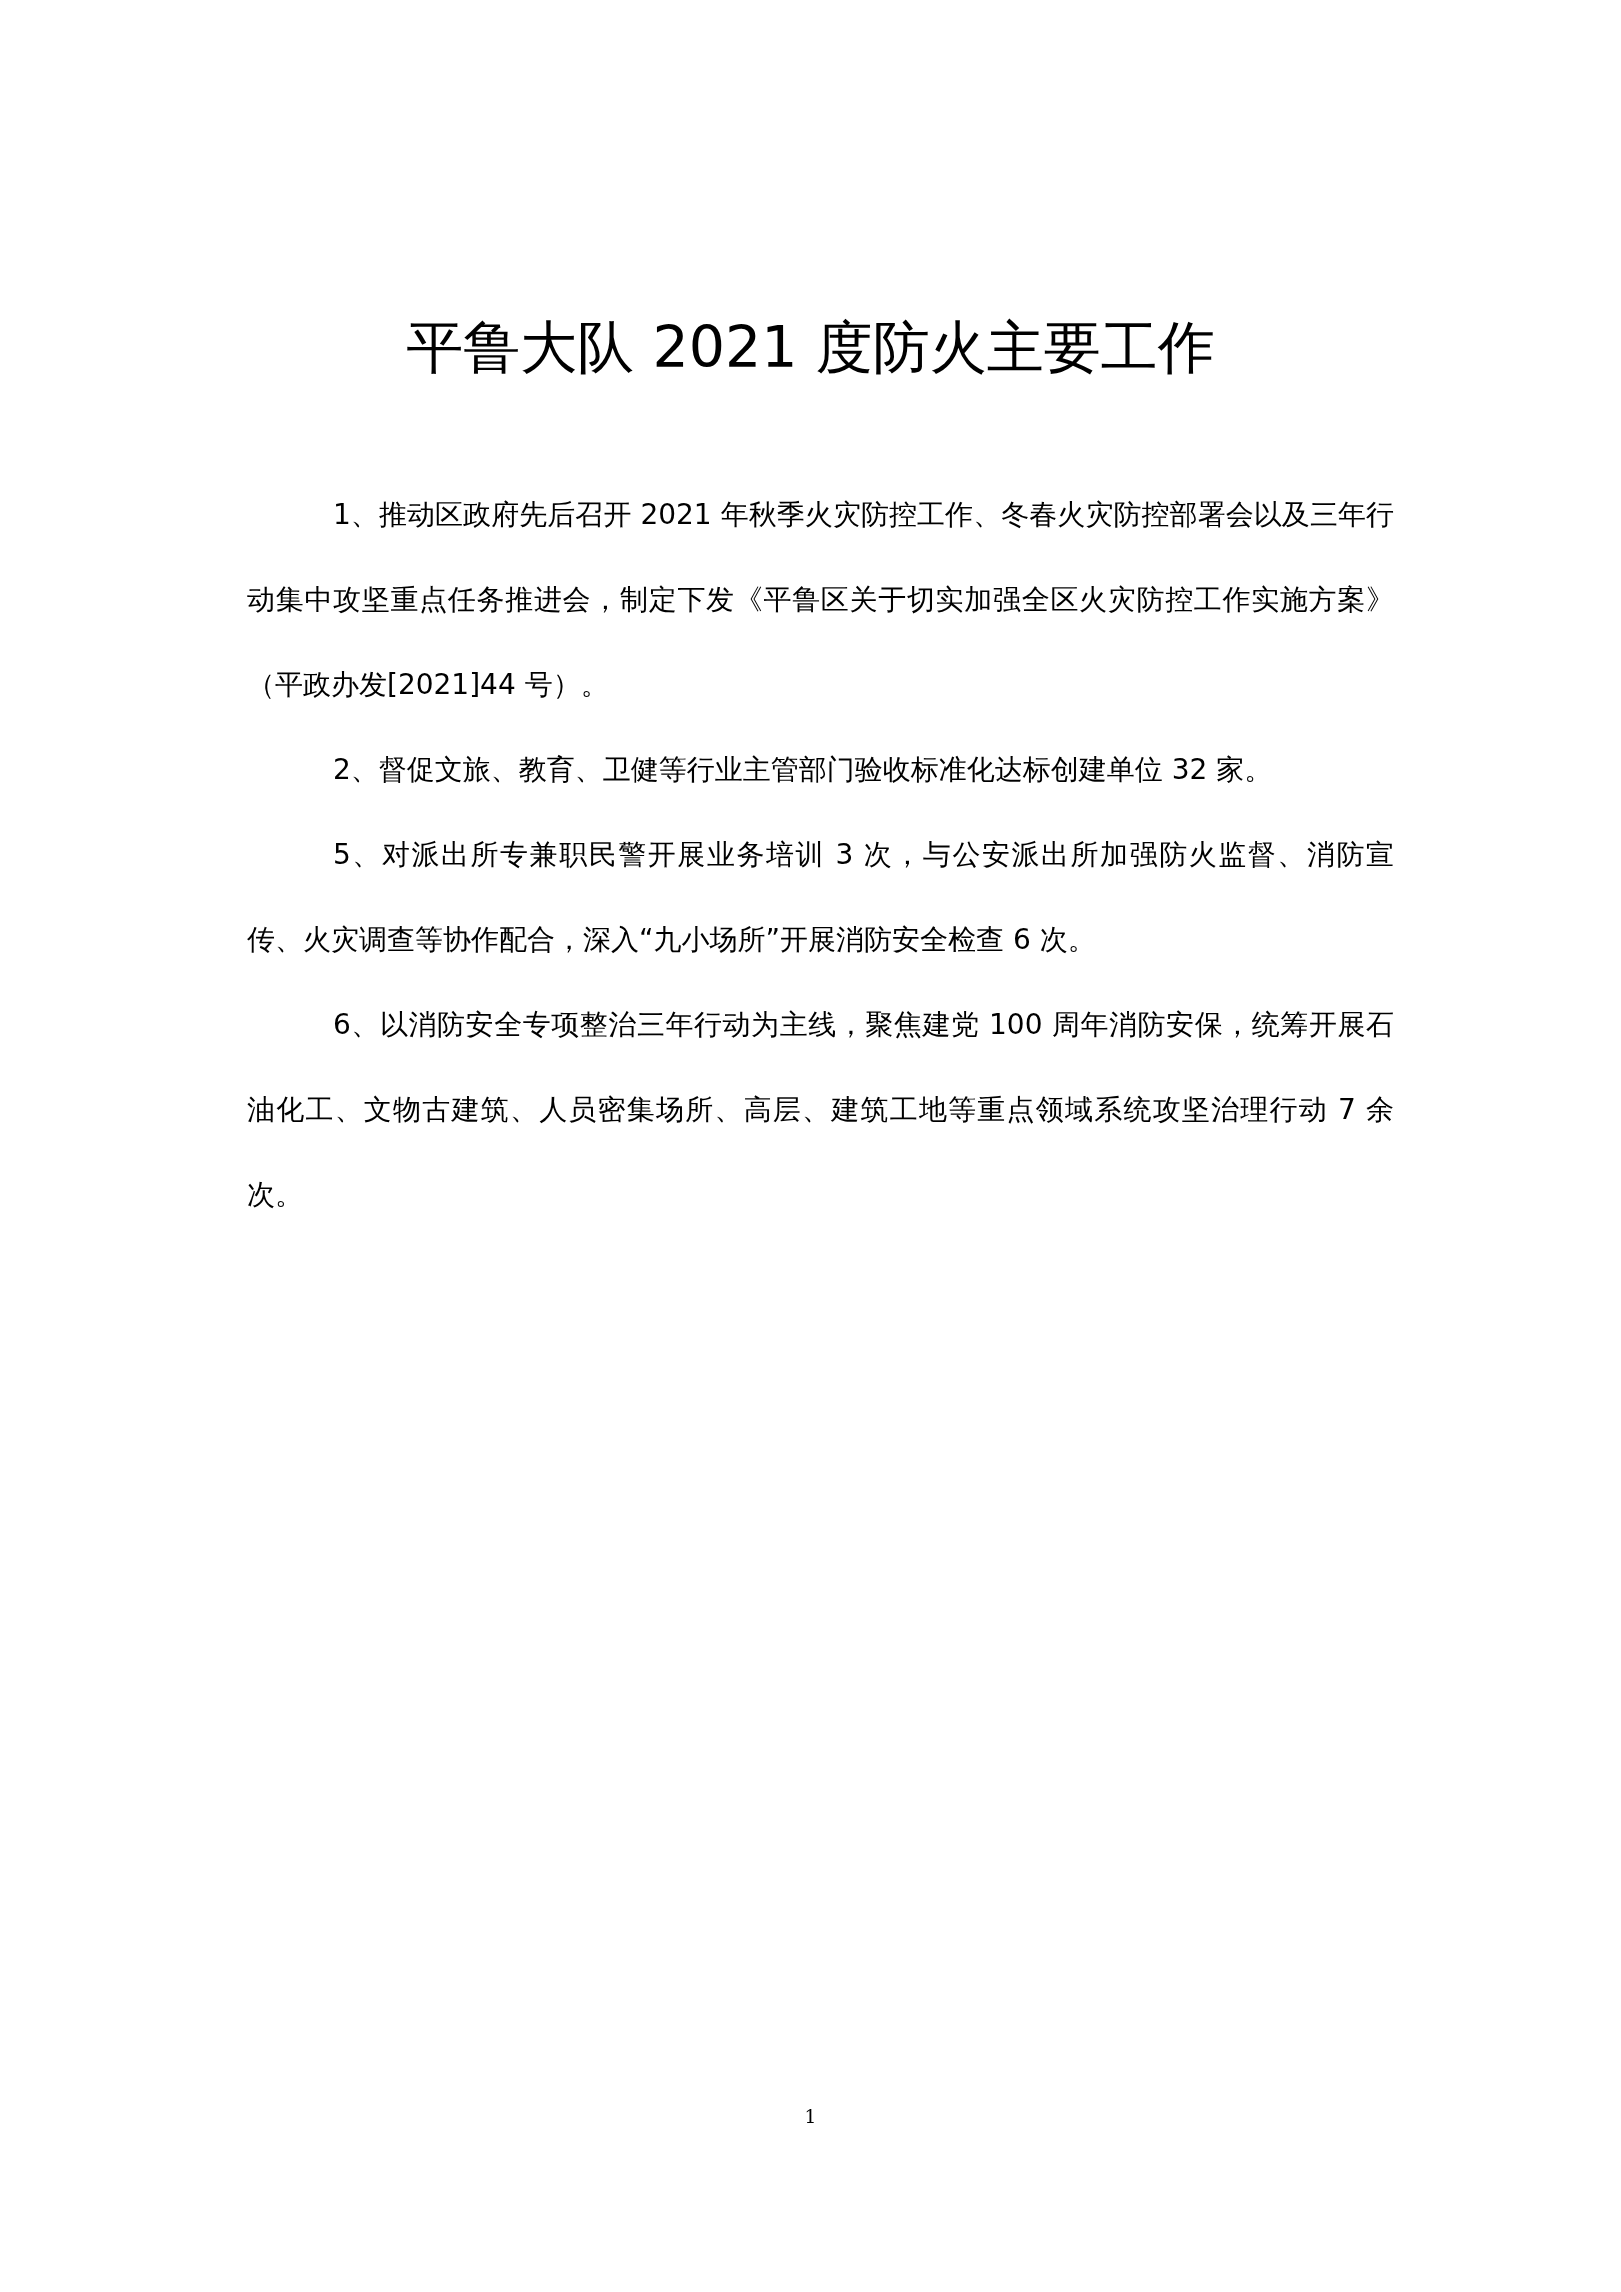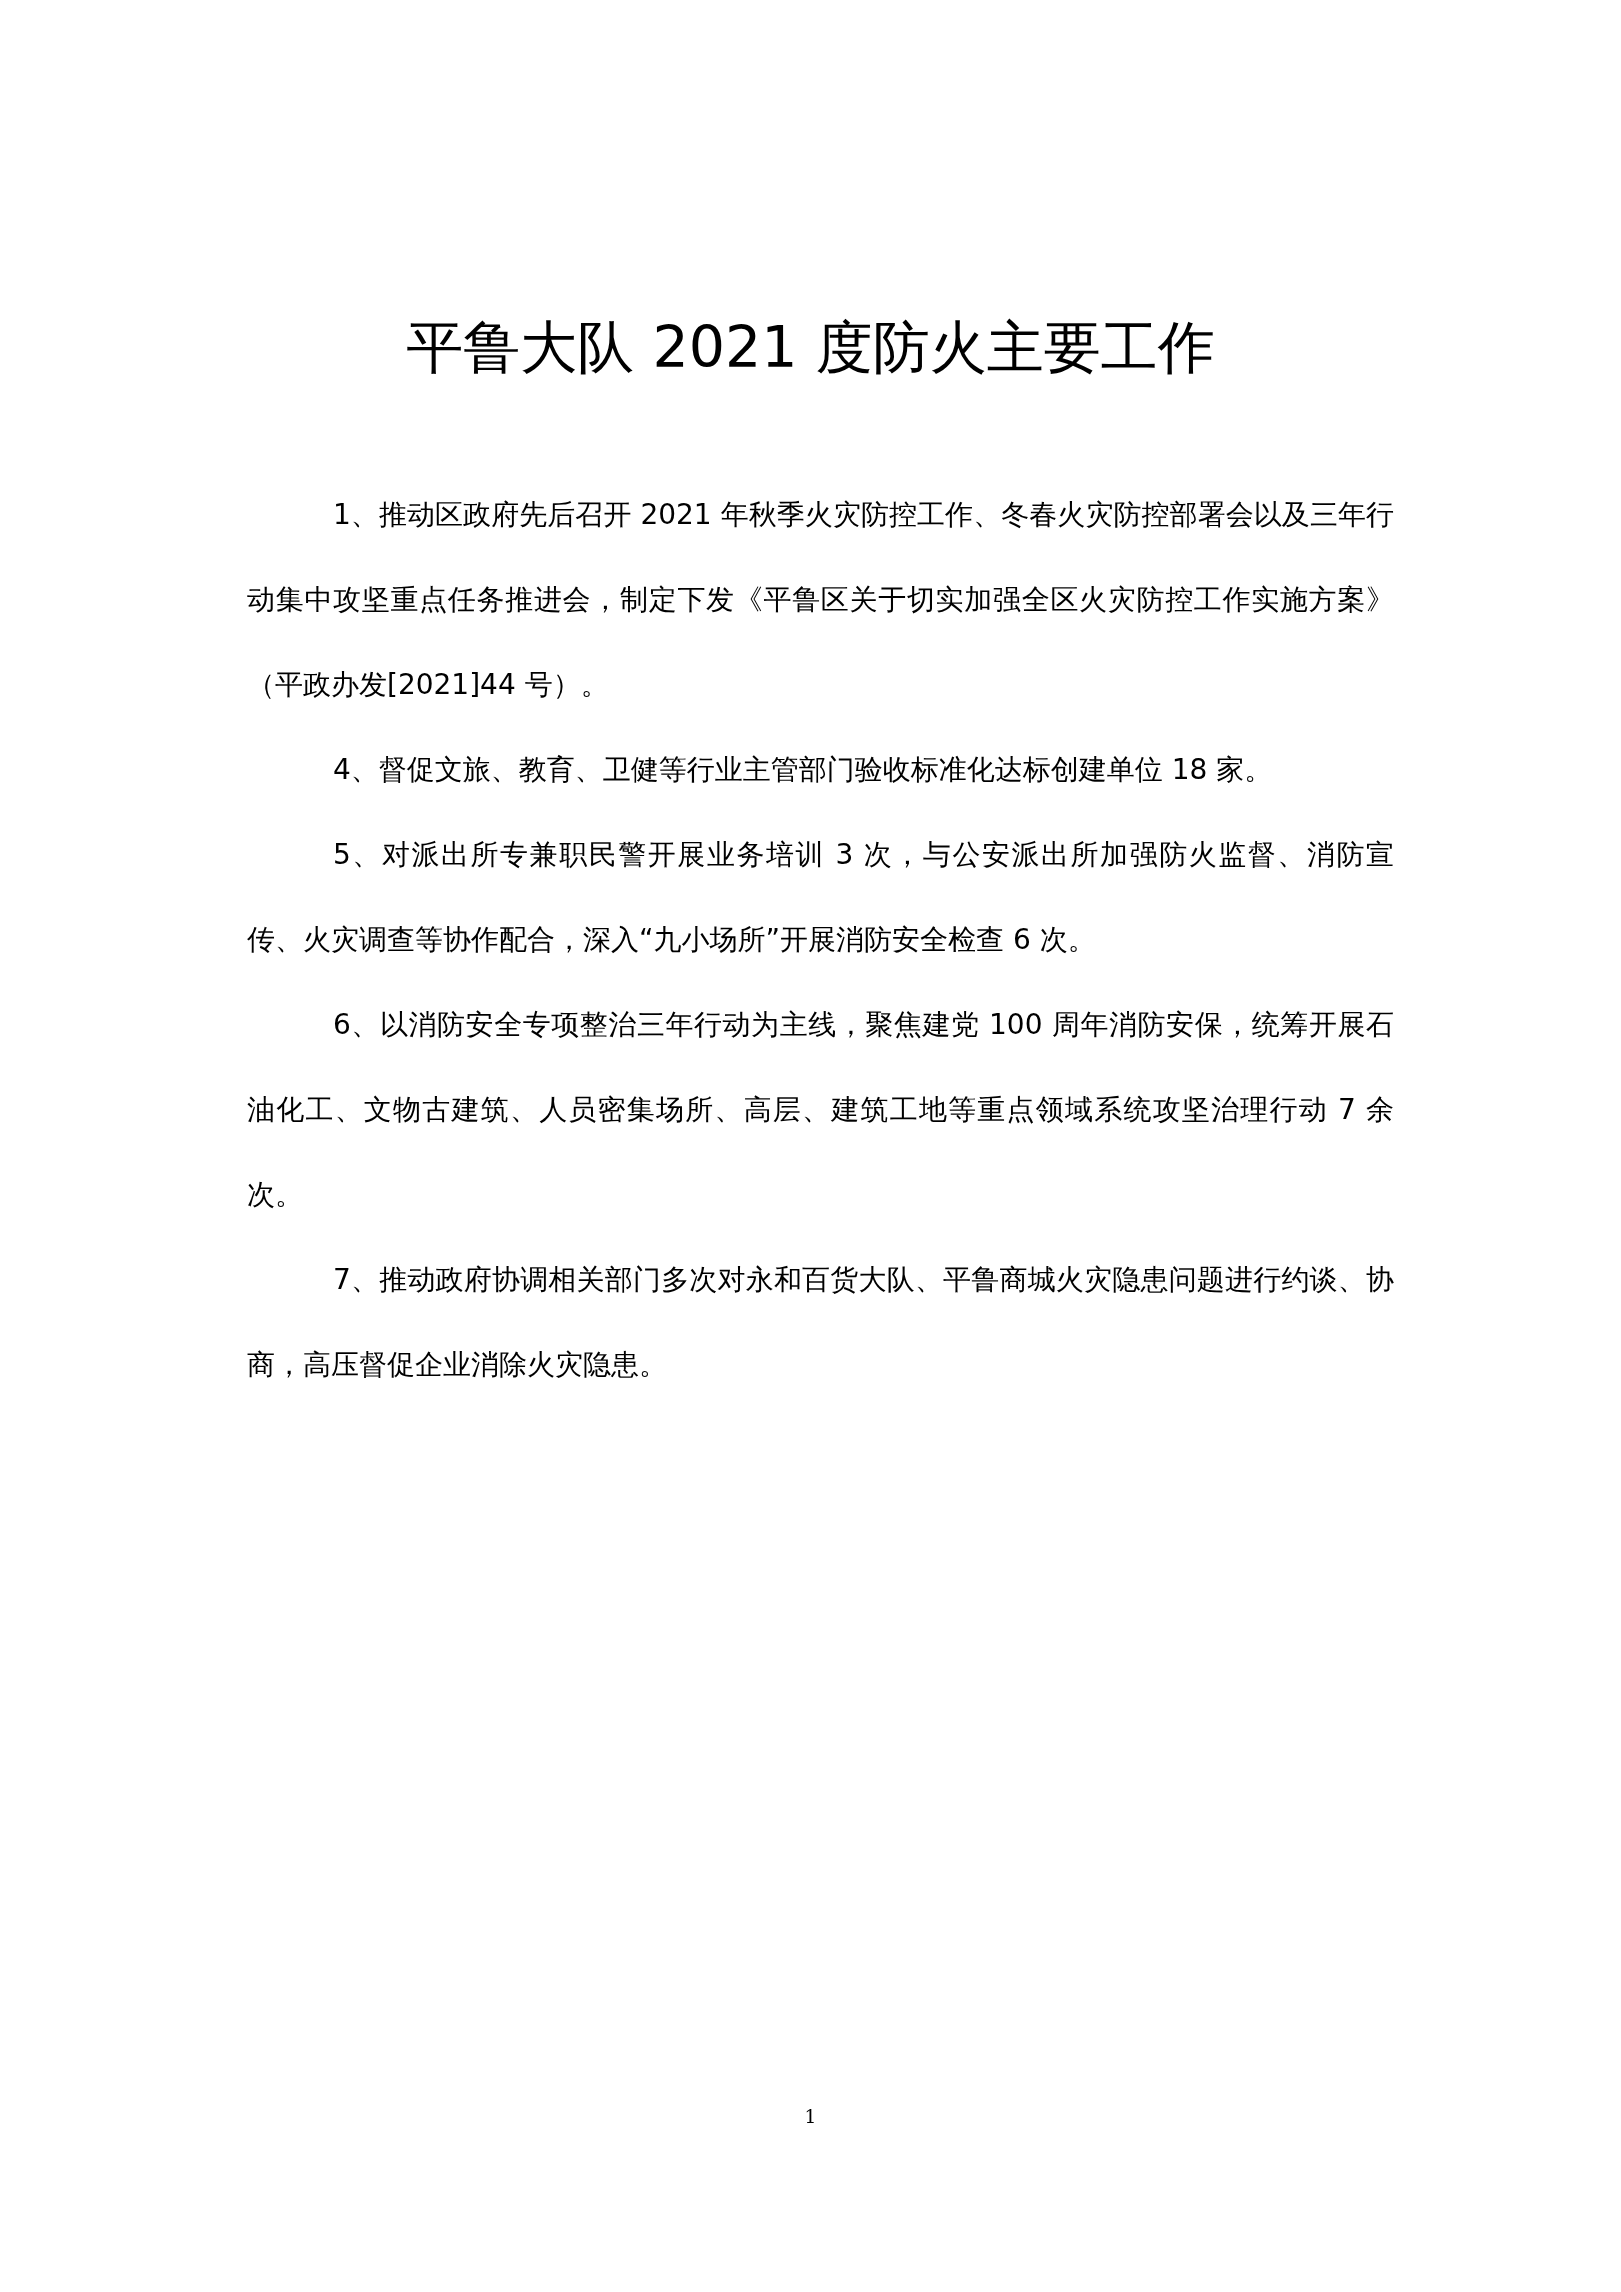--- a/index.html
+++ b/index.html
@@ -15,21 +15,20 @@
             font-family: "DejaVu Serif", "Liberation Serif", serif; font-size: 18.6px; line-height: 23.5px; }
 </style>
 </head>
 <body>
 
 <div class="page">
   <div class="title">平鲁大队 2021 度防火主要工作</div>
 
   <div class="body">
     <p class="para">1、推动区政府先后召开 2021 年秋季火灾防控工作、冬春火灾防控部署会以及三年行动集中攻坚重点任务推进会，制定下发《平鲁区关于切实加强全区火灾防控工作实施方案》（平政办发[2021]44 号）。</p>
-    <p class="para">4、督促文旅、教育、卫健等行业主管部门验收标准化达标创建单位 18 家。</p>
+    <p class="para">2、督促文旅、教育、卫健等行业主管部门验收标准化达标创建单位 32 家。</p>
     <p class="para">5、对派出所专兼职民警开展业务培训 3 次，与公安派出所加强防火监督、消防宣传、火灾调查等协作配合，深入“九小场所”开展消防安全检查 6 次。</p>
     <p class="para">6、以消防安全专项整治三年行动为主线，聚焦建党 100 周年消防安保，统筹开展石油化工、文物古建筑、人员密集场所、高层、建筑工地等重点领域系统攻坚治理行动 7 余次。</p>
-    <p class="para">7、推动政府协调相关部门多次对永和百货大队、平鲁商城火灾隐患问题进行约谈、协商，高压督促企业消除火灾隐患。</p>
   </div>
 
   <div class="footer">1</div>
 </div>
 
 
 </body></html>

